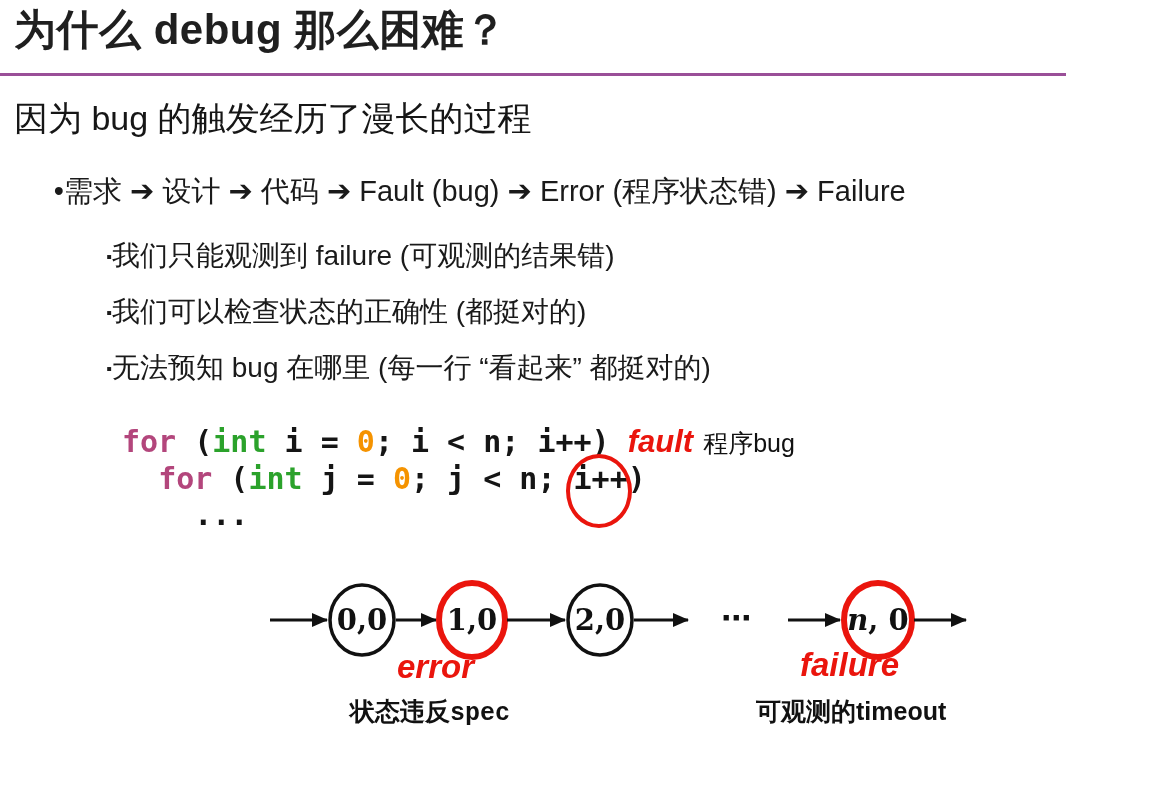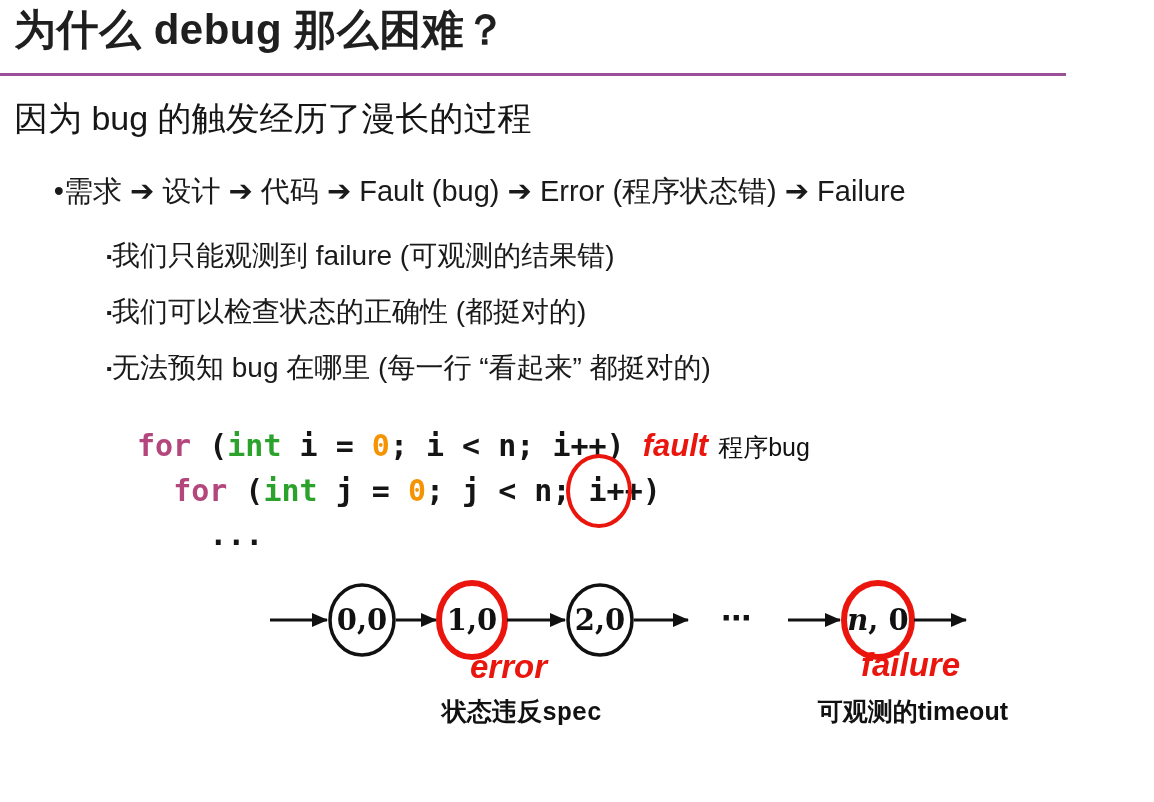--- a/index.html
+++ b/index.html
@@ -14,38 +14,38 @@
   .bullet-row{position:absolute;white-space:nowrap;text-align:right;}
   .bullet-main{left:36px;top:172px;font-size:29px;}
   .bullet-main .marker{display:inline-block;width:28px;font-size:29px;vertical-align:baseline;}
   .sub{left:84px;font-size:28px;}
   .sub .marker{display:inline-block;width:28px;font-size:16px;vertical-align:3px;}
   .sub1{top:237px}.sub2{top:293px}.sub3{top:349px}
 
   
   .code{position:absolute;left:122px;top:424px;}
   .code-line{font-family:"DejaVu Sans Mono","Liberation Mono",monospace;font-weight:700;
-             font-size:30px;line-height:44px;white-space:pre;color:#151515;margin-left:15px;}
+             font-size:30px;line-height:36px;white-space:pre;color:#151515;}
   .tok-kw{color:#b3467c;}
   .tok-type{color:#2ba22b;}
   .tok-num{color:#f59300;}
   .tok-pl{color:#151515;}
   .fault-label{font-family:"Liberation Sans","DejaVu Sans",sans-serif;font-style:italic;font-weight:600;
                font-size:31px;color:#ea150d;margin-left:18px;}
   .fault-desc{font-family:"Liberation Sans","DejaVu Sans",sans-serif;font-size:25px;font-weight:500;
               color:#111;margin-left:10px;}
   .bug-circle{position:absolute;left:566px;top:454px;width:58px;height:66px;
               border:4.5px solid #ea150d;border-radius:50%;}
 
   
   .diagram{position:absolute;left:260px;top:566px;width:740px;height:112px;}
   .node-label{font-family:"DejaVu Serif","Liberation Serif",serif;font-size:29px;font-weight:600;fill:#111;}
   .node-var{font-style:italic;}
   .dots{font-family:"DejaVu Sans",sans-serif;font-size:30px;font-weight:700;fill:#111;}
-  .cap{position:absolute;text-align:right;white-space:nowrap;}
+  .cap{position:absolute;text-align:left;white-space:nowrap;}
   .cap-red{font-style:italic;font-weight:600;font-size:33px;color:#ea150d;}
   .cap-error{left:397px;top:648px;width:150px;}
   .cap-failure{left:800px;top:646px;width:160px;}
   .cap-black{font-size:25px;font-weight:600;color:#111;}
   .cap-error-desc{left:350px;top:695px;width:252px;font-family:Liberation Mono, monospace;}
   .cap-failure-desc{left:756px;top:695px;width:252px;}
 </style>
 </head>
 <body>
 

